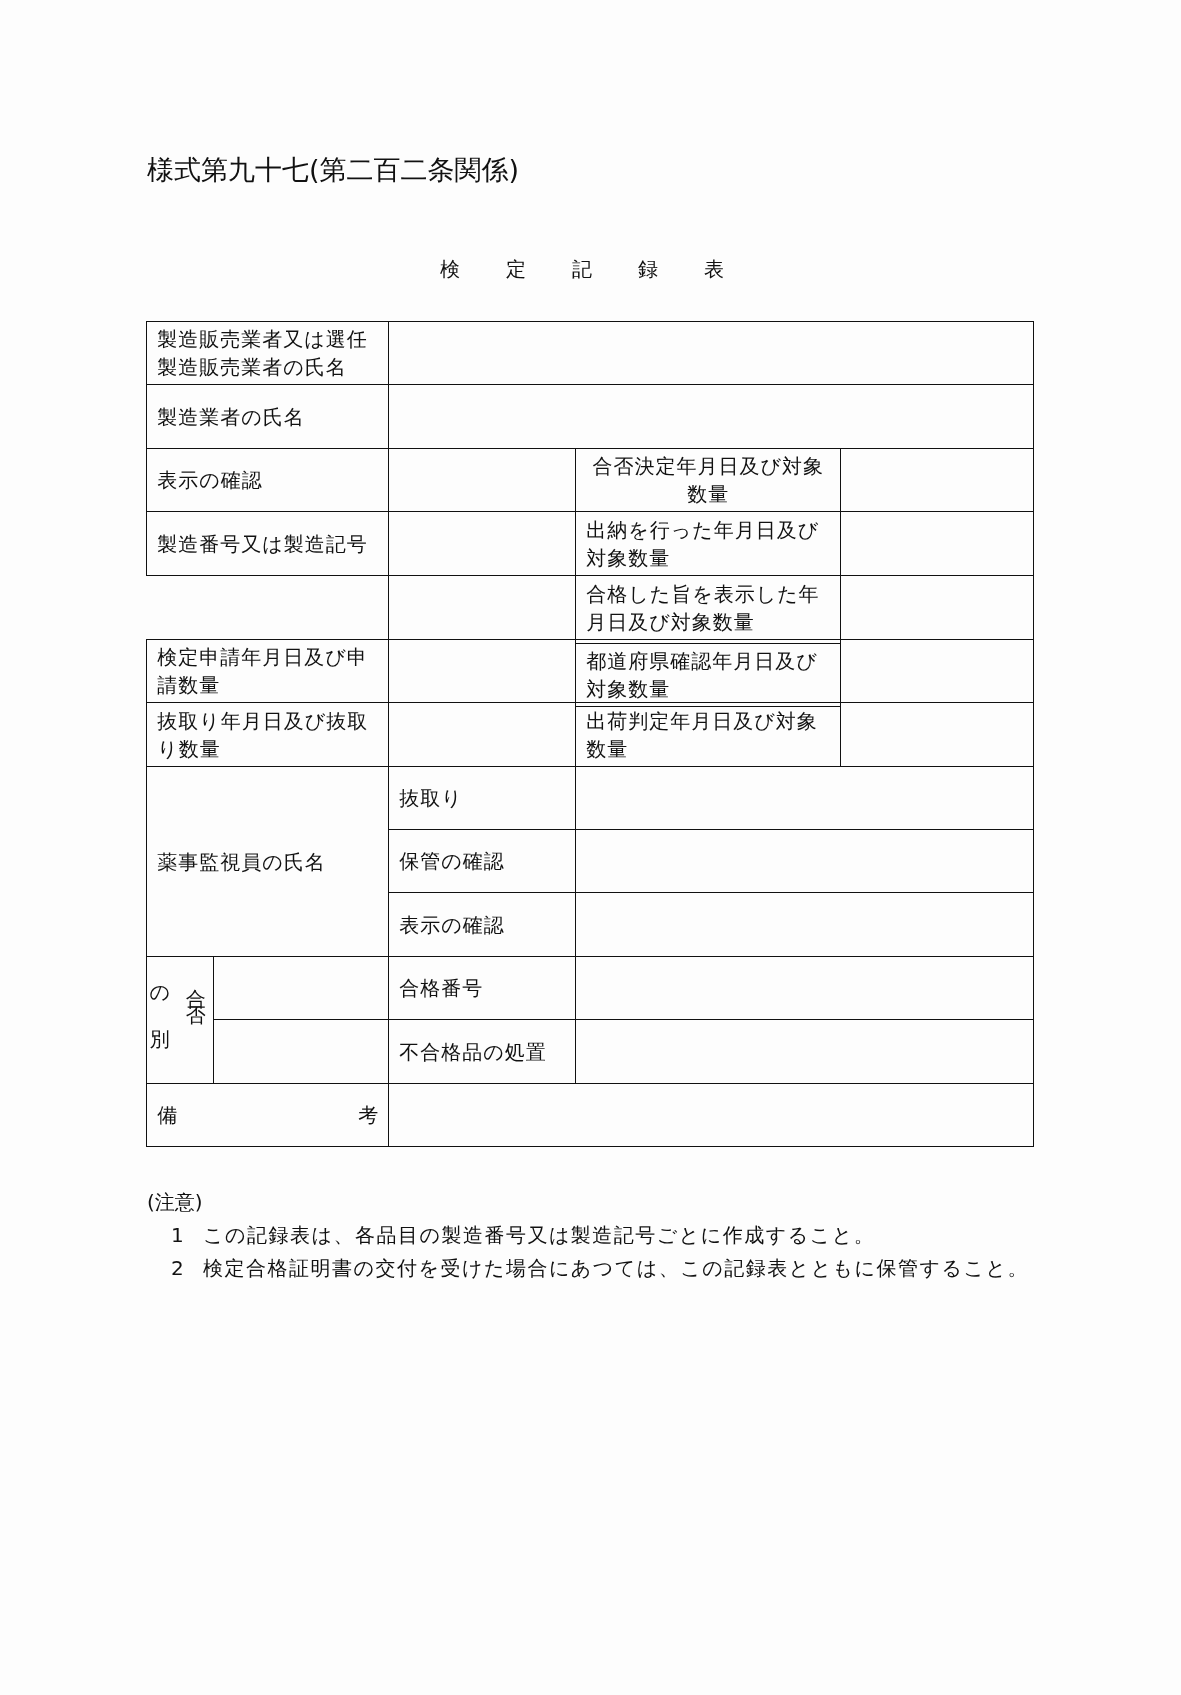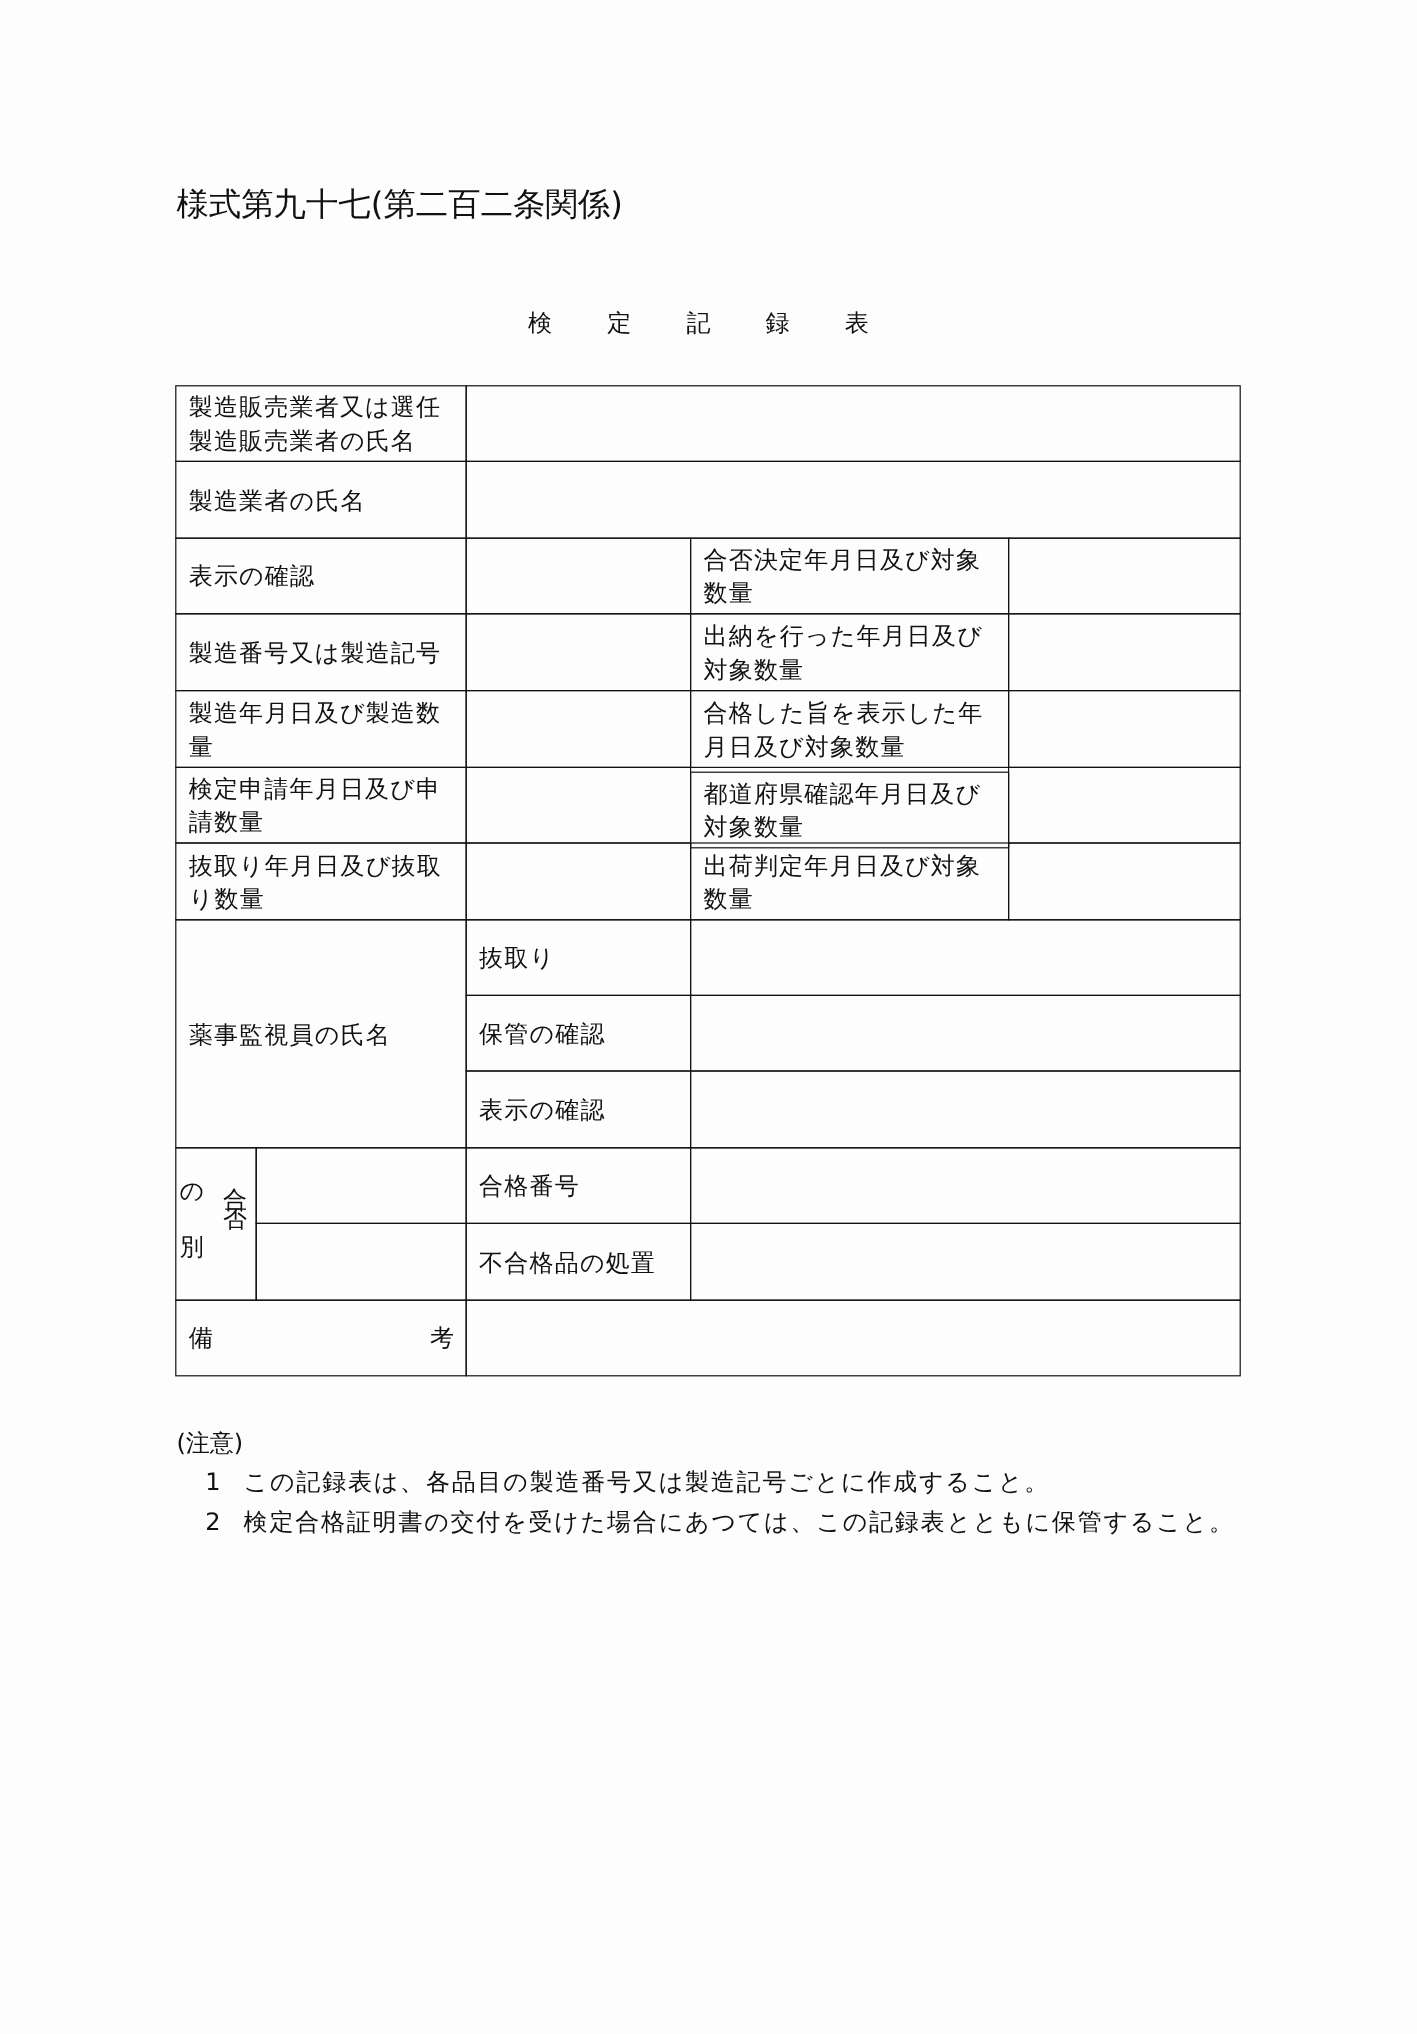--- a/index.html
+++ b/index.html
@@ -133,43 +133,40 @@
   <div class="cell input" style="left:389px;top:385px;width:646px;height:65px;">
     <span class="txt"></span>
   </div>
 
   <div class="cell" style="left:147px;top:449px;width:243px;height:64px;">
     <span class="txt">表示の確認</span>
   </div>
   <div class="cell input" style="left:389px;top:449px;width:188px;height:64px;">
     <span class="txt"></span>
   </div>
-  <div class="cell" style="left:576px;top:449px;width:266px;height:64px;">
+  <div class="cell" style="left:576px;top:449px;width:266px;height:64px;text-align:center;">
     <span class="txt">合否決定年月日及び対象数量</span>
   </div>
   <div class="cell input" style="left:841px;top:449px;width:194px;height:64px;">
     <span class="txt"></span>
   </div>
 
   <div class="cell" style="left:147px;top:512px;width:243px;height:65px;">
     <span class="txt">製造番号又は製造記号</span>
   </div>
   <div class="cell input" style="left:389px;top:512px;width:188px;height:65px;">
     <span class="txt"></span>
   </div>
   <div class="cell" style="left:576px;top:512px;width:266px;height:65px;">
     <span class="txt">出納を行った年月日及び対象数量</span>
   </div>
   <div class="cell input" style="left:841px;top:512px;width:194px;height:65px;">
     <span class="txt"></span>
   </div>
 
-  <div class="cell" style="left:147px;top:576px;width:243px;height:65px;">
-    <span class="txt">製造年月日及び製造数量</span>
-  </div>
   <div class="cell input" style="left:389px;top:576px;width:188px;height:65px;">
     <span class="txt"></span>
   </div>
   <div class="cell" style="left:576px;top:576px;width:266px;height:65px;">
     <span class="txt">合格した旨を表示した年月日及び対象数量</span>
   </div>
   <div class="cell input" style="left:841px;top:576px;width:194px;height:65px;">
     <span class="txt"></span>
   </div>
 

